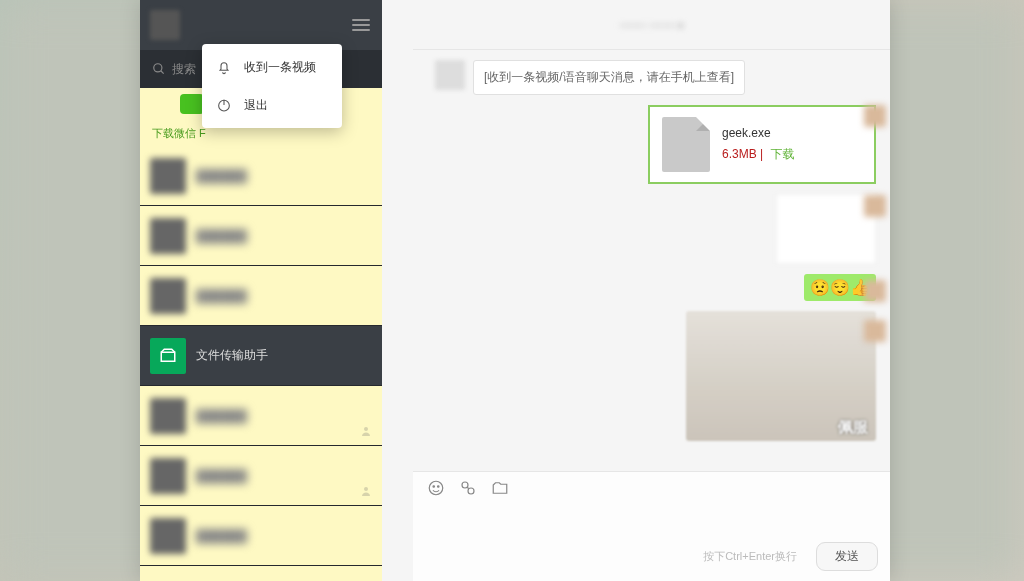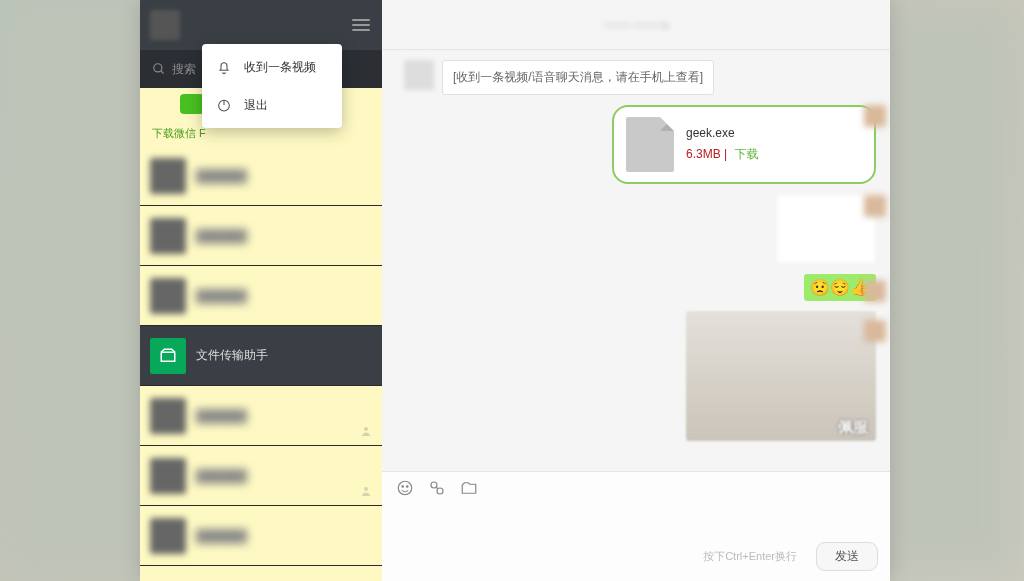--- a/index.html
+++ b/index.html
@@ -142,20 +142,21 @@
     color: #333;
     cursor: pointer;
   }
   .dd-item svg, .dd-item .dd-icon { margin-right: 12px; flex-shrink:0; }
   
   .chat {
     flex: 1;
     display: flex;
     flex-direction: column;
     background: #f5f5f5;
+    padding-left: 31px;
   }
   .chat-header {
     height: 50px;
     border-bottom: 1px solid #e6e6e6;
     display: flex;
     align-items: center;
     justify-content: center;
     background: #f5f5f5;
   }
   .chat-title {
@@ -188,23 +189,23 @@
     border-radius: 3px;
     padding: 8px 10px;
     font-size: 12px;
     color: #666;
   }
   .file-bubble {
     display: flex;
     align-items: center;
     background: #fff;
     border: 2px solid #8bcd60;
-    border-radius: 16px;
+    border-radius: 0;
     padding: 10px 12px;
-    width: 264px;
+    width: 228px;
   }
   .file-icon-box {
     width: 48px; height: 55px;
     background: #c9c9c9;
     border-radius: 2px;
     margin-right: 12px;
     display: flex; align-items: center; justify-content: center;
     position: relative;
   }
   .file-icon-box::before {

